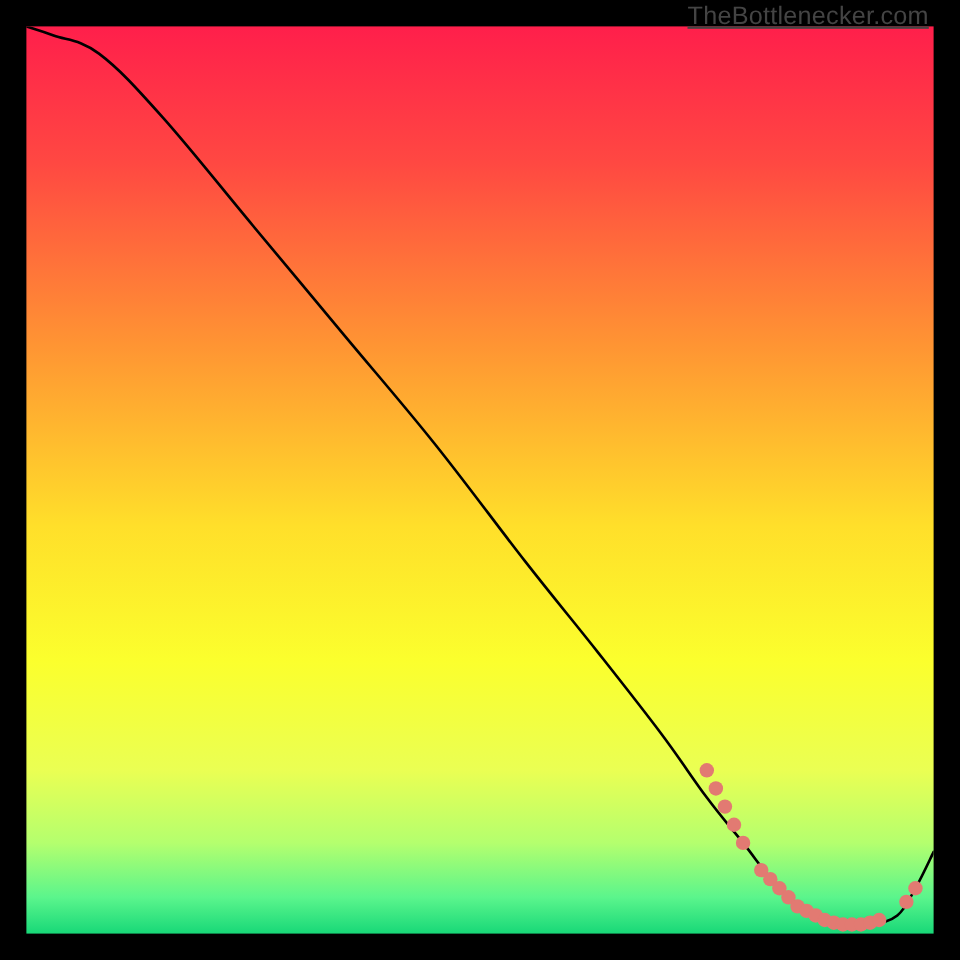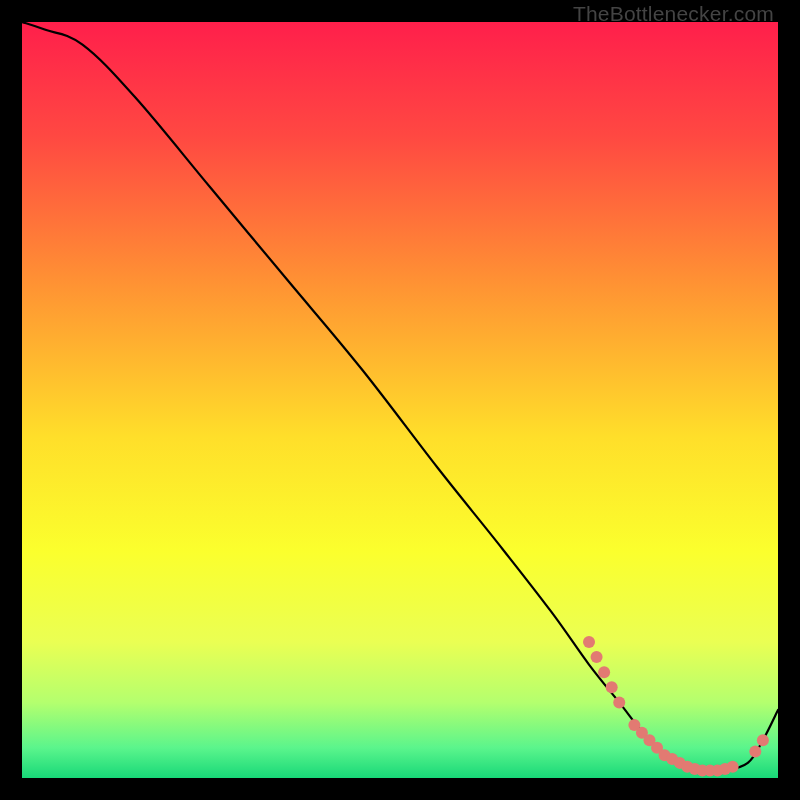--- a/index.html
+++ b/index.html
@@ -19,20 +19,21 @@
     
   }
   .watermark {
     position: absolute;
     top: 2px;
     right: 26px;
     color: #444;
     font-size: 21px;
     font-weight: 500;
     letter-spacing: 0.2px;
+    text-decoration: underline;
   }
   svg.curve {
     position: absolute;
     left: 0; top: 0;
     width: 100%;
     height: 100%;
   }
 </style>
 </head>
 <body>

